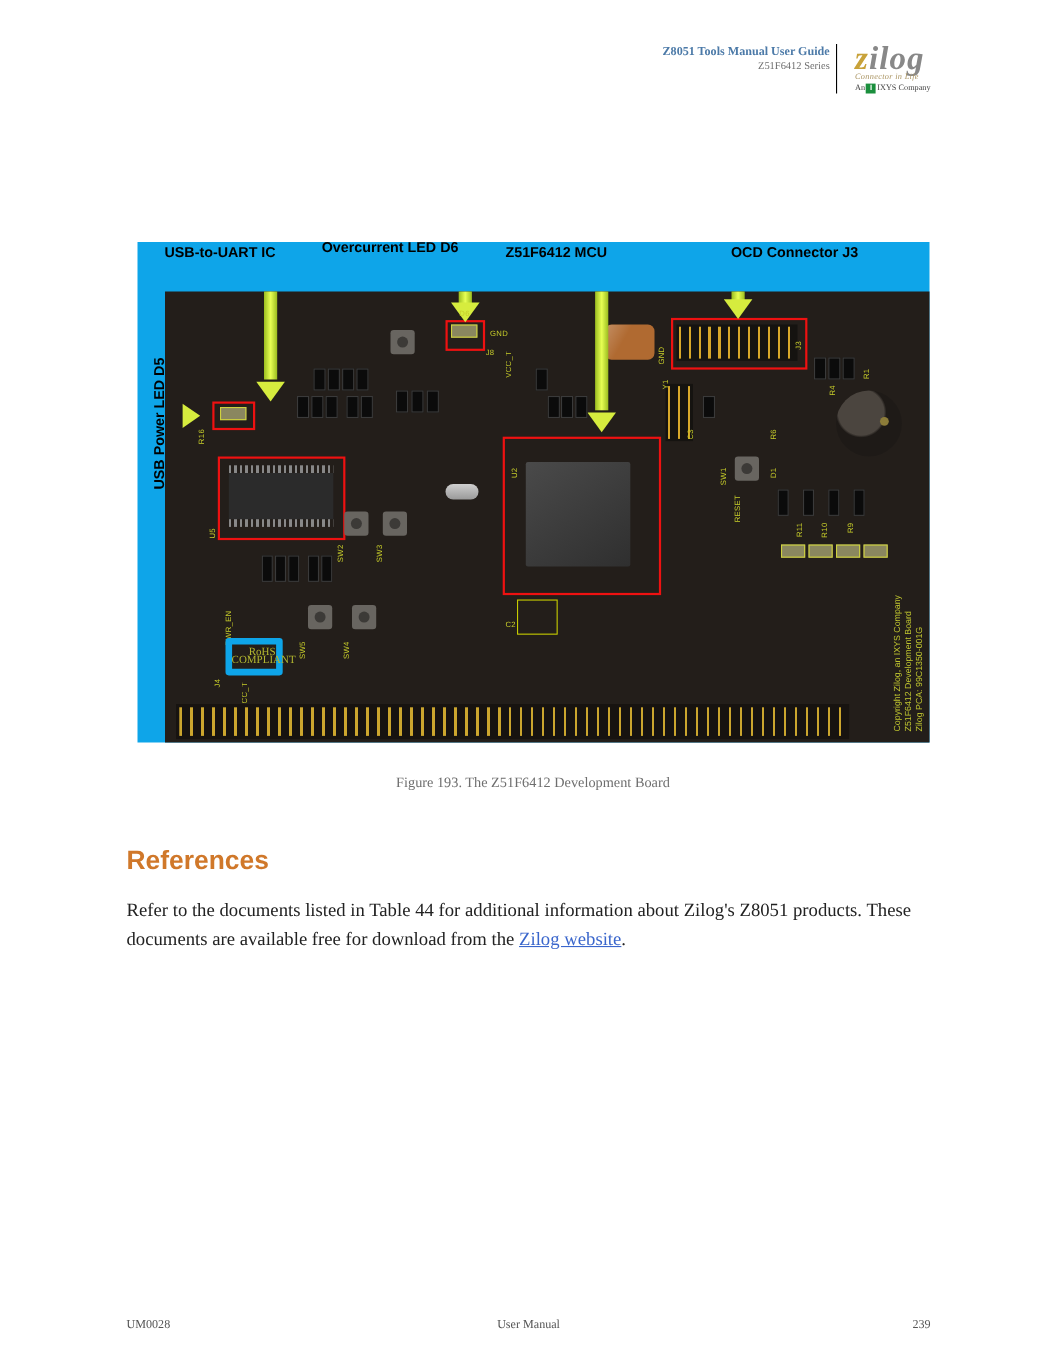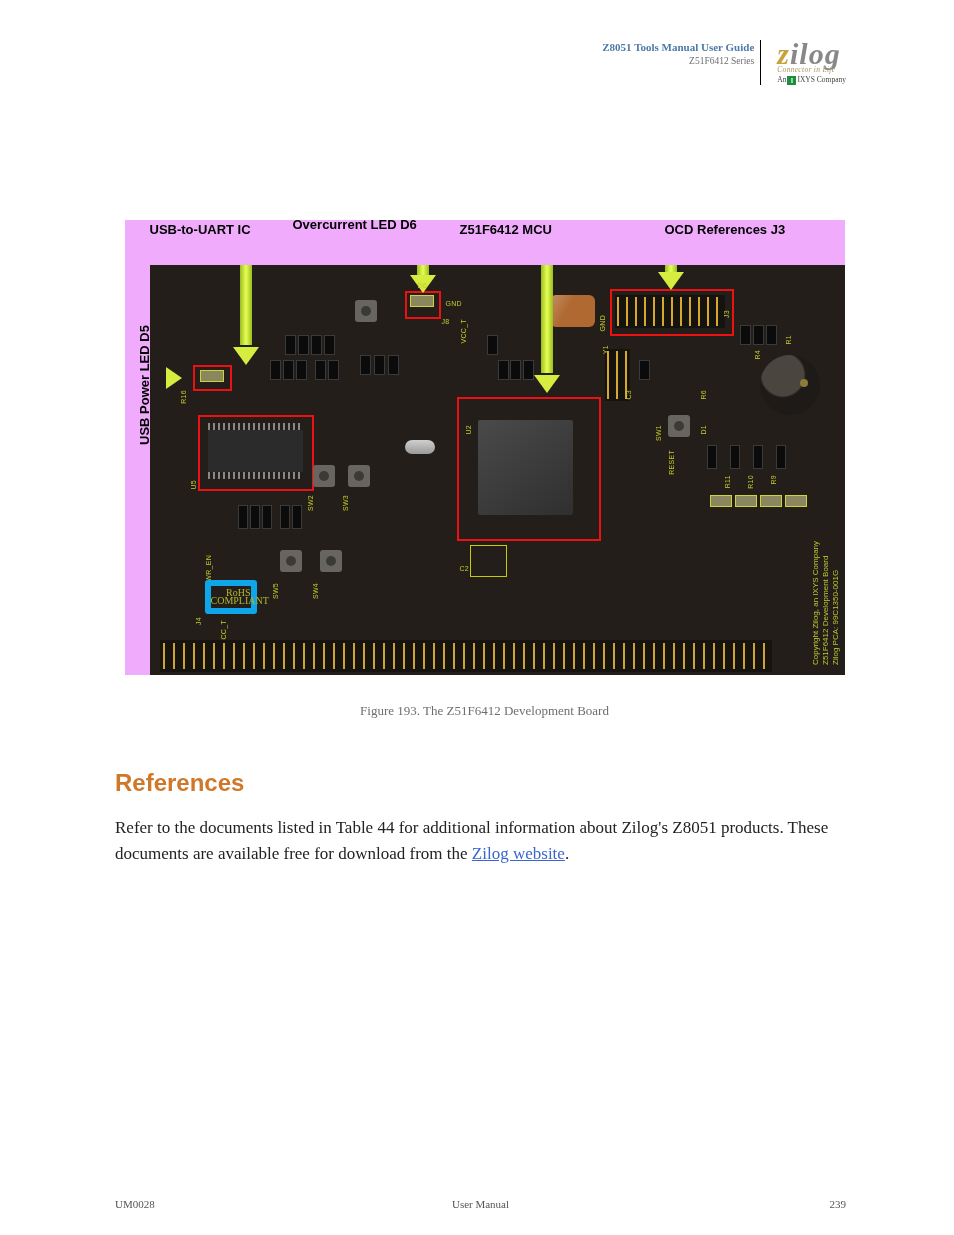--- a/index.html
+++ b/index.html
@@ -13,21 +13,21 @@
 .zilog-word{font-family:Georgia,'Times New Roman',serif;font-size:30px;font-style:italic;color:#888;letter-spacing:1px;line-height:0.9;margin:0;font-weight:700;}
 .zilog-word .z{color:#c8a23a;}
 .tag1{font-size:7.5px;color:#a99360;font-style:italic;letter-spacing:.3px;margin-top:-2px;}
 .tag2{font-size:7.5px;color:#444;margin-top:1px;}
 .tag2 .xbox{display:inline-block;width:9px;height:9px;background:#1b8f3d;color:#fff;font-size:7px;line-height:9px;text-align:center;vertical-align:middle;font-family:Arial,sans-serif;font-weight:bold;margin:0 1px;}
 .figure-zone{margin-top:160px;}
 .board-wrap{width:720px;margin:0 auto;position:relative;}
 .labels-row{position:absolute;top:0;left:0;right:0;height:25px;font-weight:700;font-size:13px;font-family:Arial,sans-serif;color:#000;}
 .labels-row span{position:absolute;white-space:nowrap;}
 .vert-label{position:absolute;left:0;top:0;transform:rotate(-90deg);transform-origin:left top;font-weight:700;font-size:13px;font-family:Arial,sans-serif;color:#000;white-space:nowrap;}
-.board-surround{position:relative;width:100%;height:455px;background:#f0abfc;box-sizing:border-box;padding:25px 0 0 25px;}
+.board-surround{position:relative;width:100%;height:455px;background:#0ea5e9;box-sizing:border-box;padding:25px 0 0 25px;}
 .pcb{position:absolute;left:25px;top:45px;right:0;bottom:0;background:#231e1a;overflow:hidden;}
 .pcb::after{content:"";}
 .redbox{position:absolute;border:2px solid #e11;}
 .arrow{position:absolute;width:22px;height:60px;}
 .arrow .shaft{position:absolute;left:50%;top:0;width:12px;height:46px;background:linear-gradient(to right,#9bbd1f,#e7ff53,#9bbd1f);transform:translateX(-50%);}
 .arrow .head{position:absolute;left:50%;bottom:0;width:0;height:0;border-left:13px solid transparent;border-right:13px solid transparent;border-top:18px solid #d6ec3e;transform:translateX(-50%);}
 .arrow.right{width:22px;height:22px;}
 .arrow.right .head{border-top:11px solid transparent;border-bottom:11px solid transparent;border-left:16px solid #d6ec3e;border-right:0;left:0;transform:none;}
 .big-chip{position:absolute;background:linear-gradient(145deg,#4a4a4a,#2f2f2f);border-radius:2px;}
 .big-chip::before{content:"";position:absolute;inset:-8px;background:repeating-linear-gradient(0deg,#666 0 2px,transparent 2px 6px),repeating-linear-gradient(90deg,#666 0 2px,transparent 2px 6px);z-index:-1;border-radius:2px;}
@@ -78,21 +78,21 @@
     </div>
   </div>
 
   <div class="figure-zone">
     <div class="board-wrap">
       <div class="board-surround">
         <div class="labels-row">
           <span style="left:25px;top:2px;">USB-to-UART IC</span>
           <span style="left:168px;top:-3px;">Overcurrent LED D6</span>
           <span style="left:335px;top:2px;">Z51F6412 MCU</span>
-          <span style="left:540px;top:2px;">OCD References J3</span>
+          <span style="left:540px;top:2px;">OCD Connector J3</span>
         </div>
         <div class="vert-label" style="left:12px;top:225px;">USB Power LED D5</div>
 
         <div class="pcb">
 
           <div class="big-chip" style="left:328px;top:155px;width:95px;height:95px;"></div>
           <div class="ssop-chip" style="left:58px;top:165px;width:95px;height:42px;"></div>
           <div class="cap-orange" style="left:400px;top:30px;"></div>
           <div class="buzzer" style="left:610px;top:90px;"></div>
           <div class="xtal" style="left:255px;top:175px;"></div>

